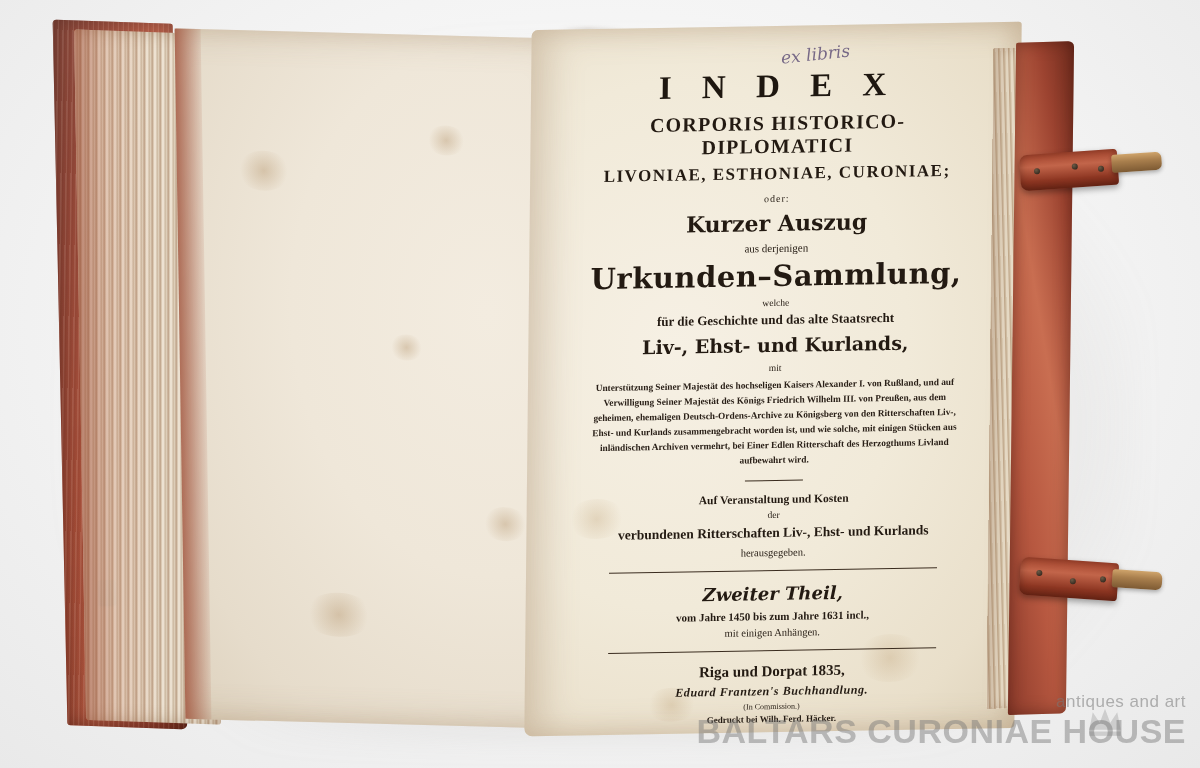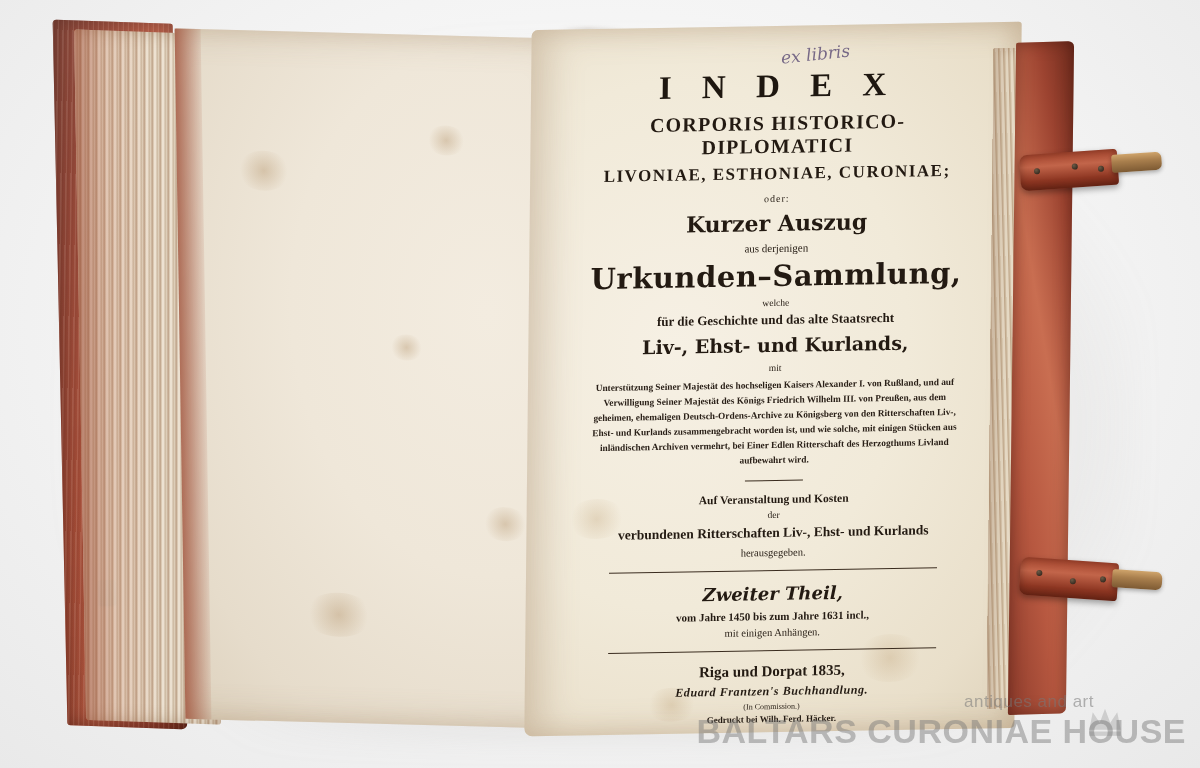--- a/index.html
+++ b/index.html
@@ -363,21 +363,20 @@
     bottom: 20px;
     text-align: right;
     pointer-events: none;
   }
   .wm-small {
     font-family: "Liberation Sans", sans-serif;
     font-size: 17px;
     color: rgba(120,120,120,0.55);
     letter-spacing: 0.5px;
     margin-bottom: 2px;
-    margin-right: 92px;
   }
   .wm-big {
     font-family: "Liberation Sans", sans-serif;
     font-size: 34px;
     font-weight: 700;
     color: rgba(118,118,118,0.45);
     letter-spacing: 0.5px;
     line-height: 1;
   }
   .wm-mark {

